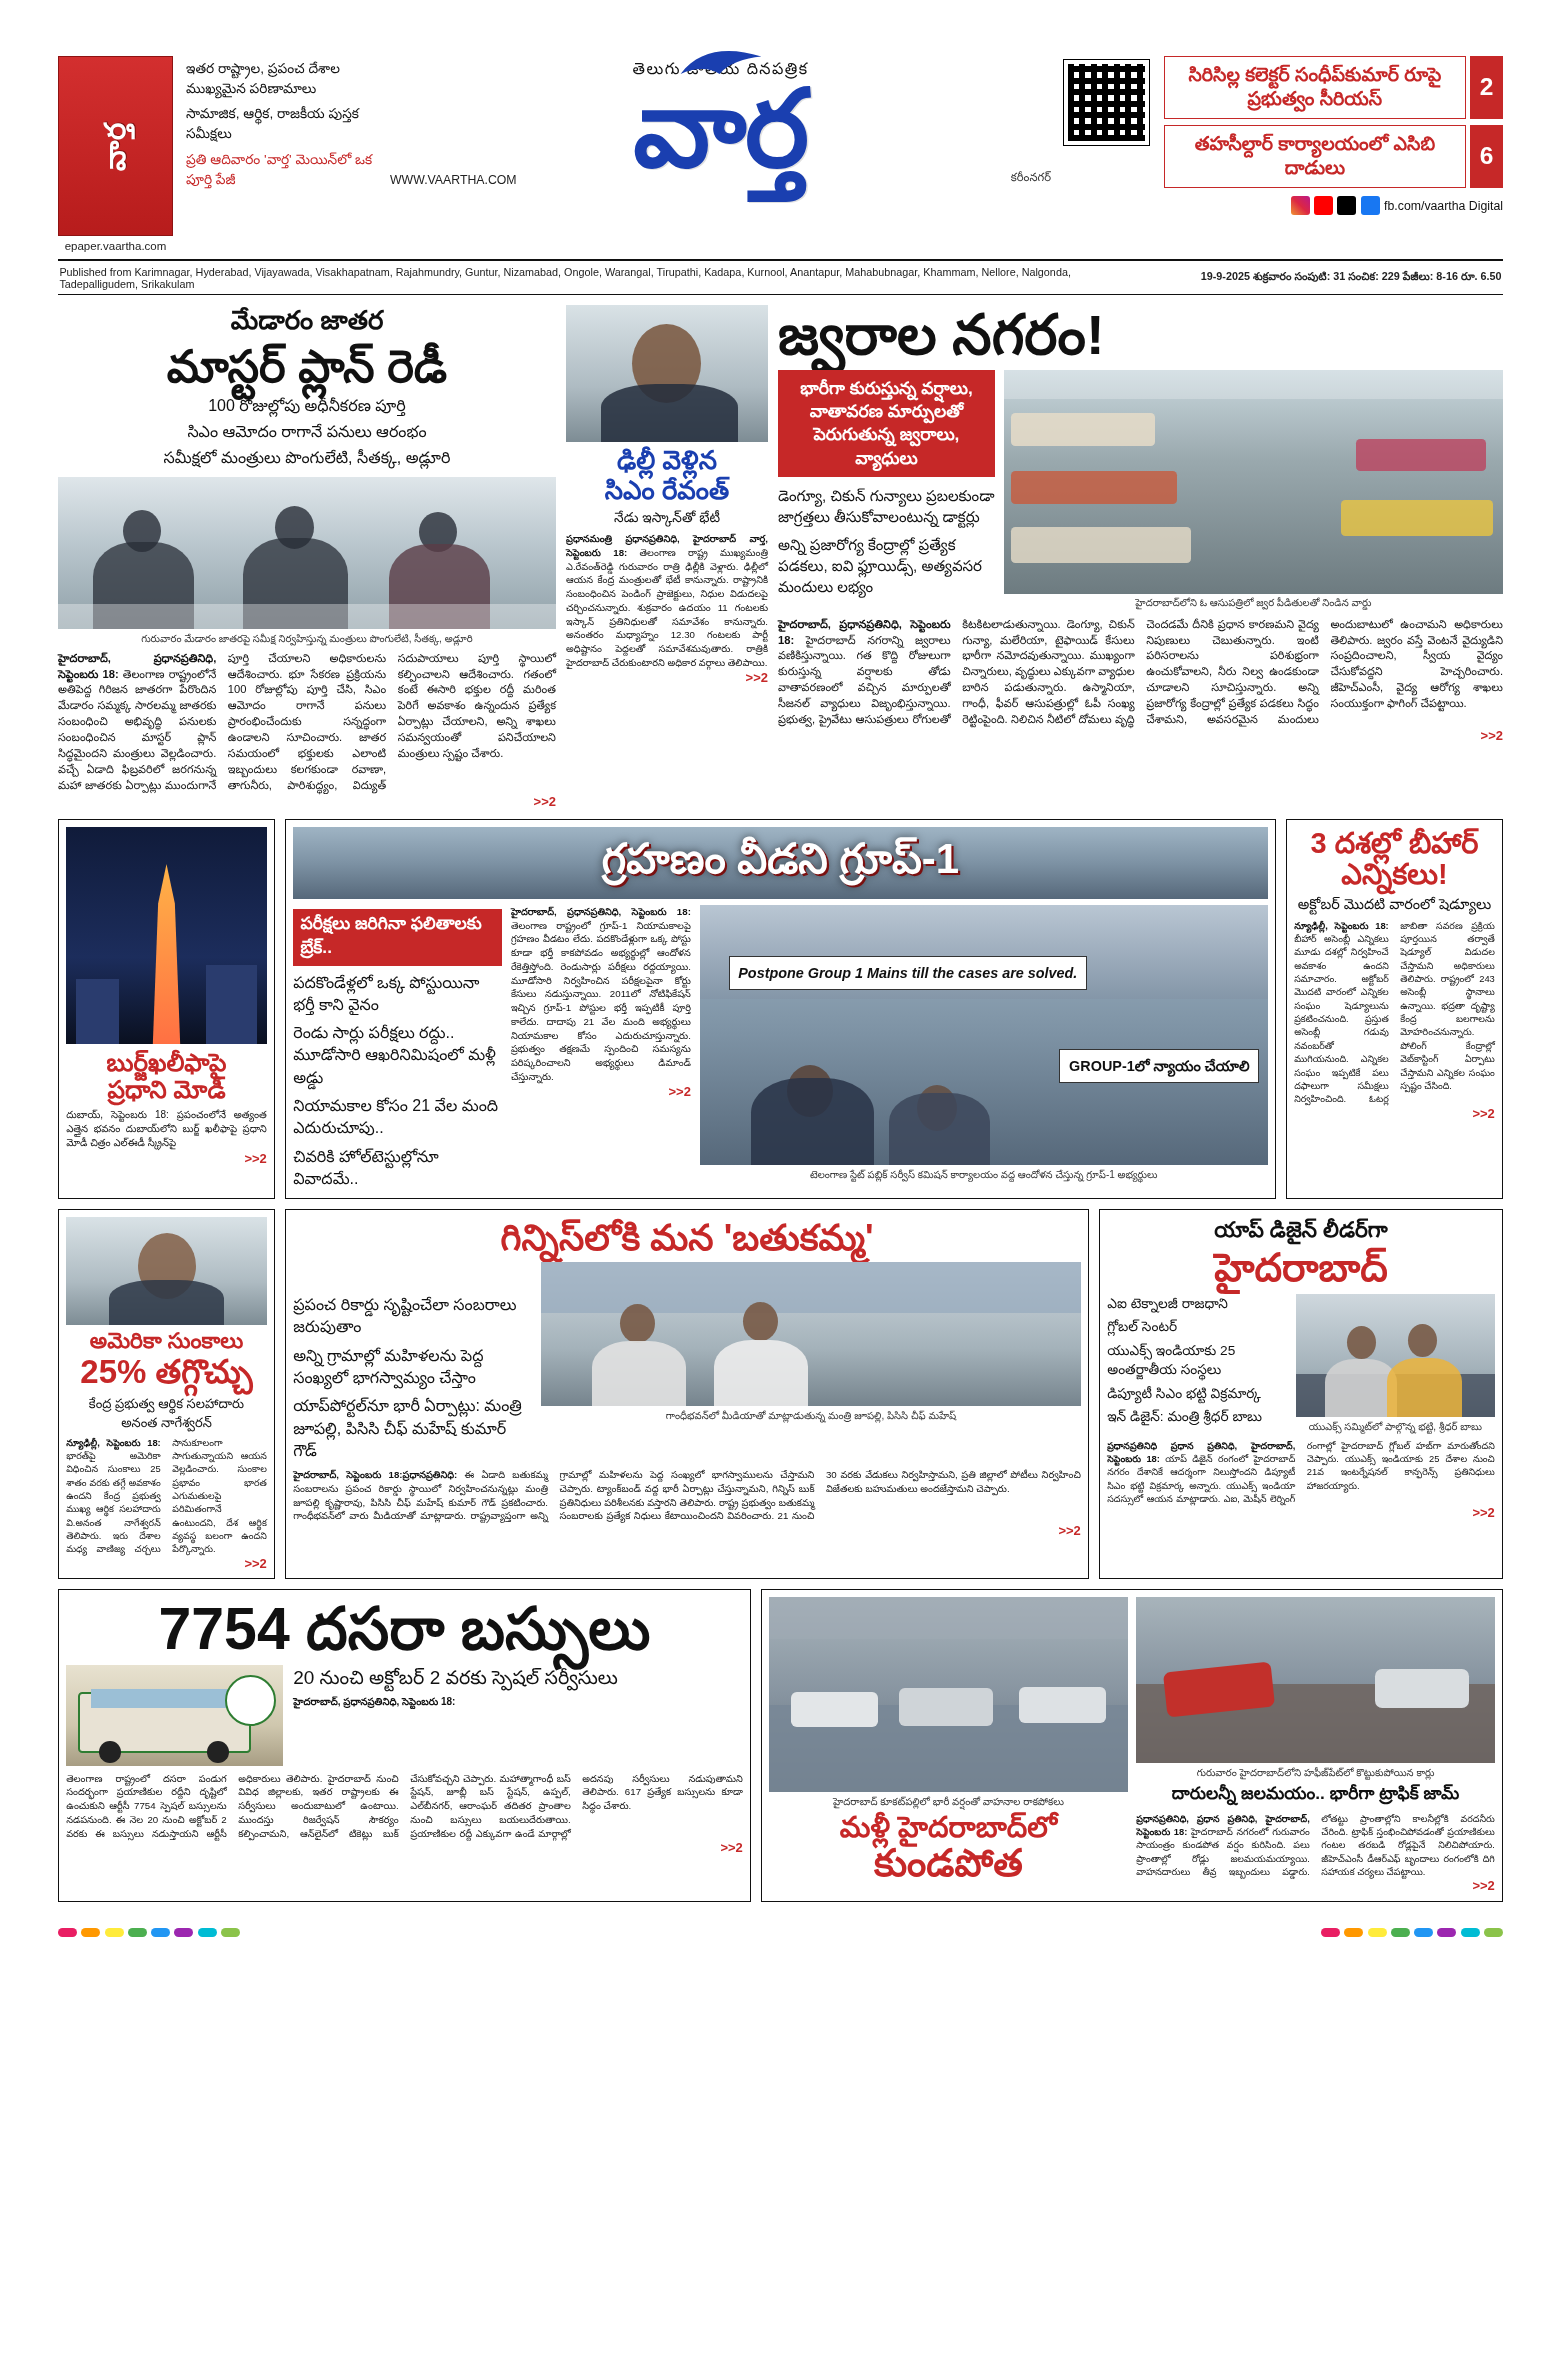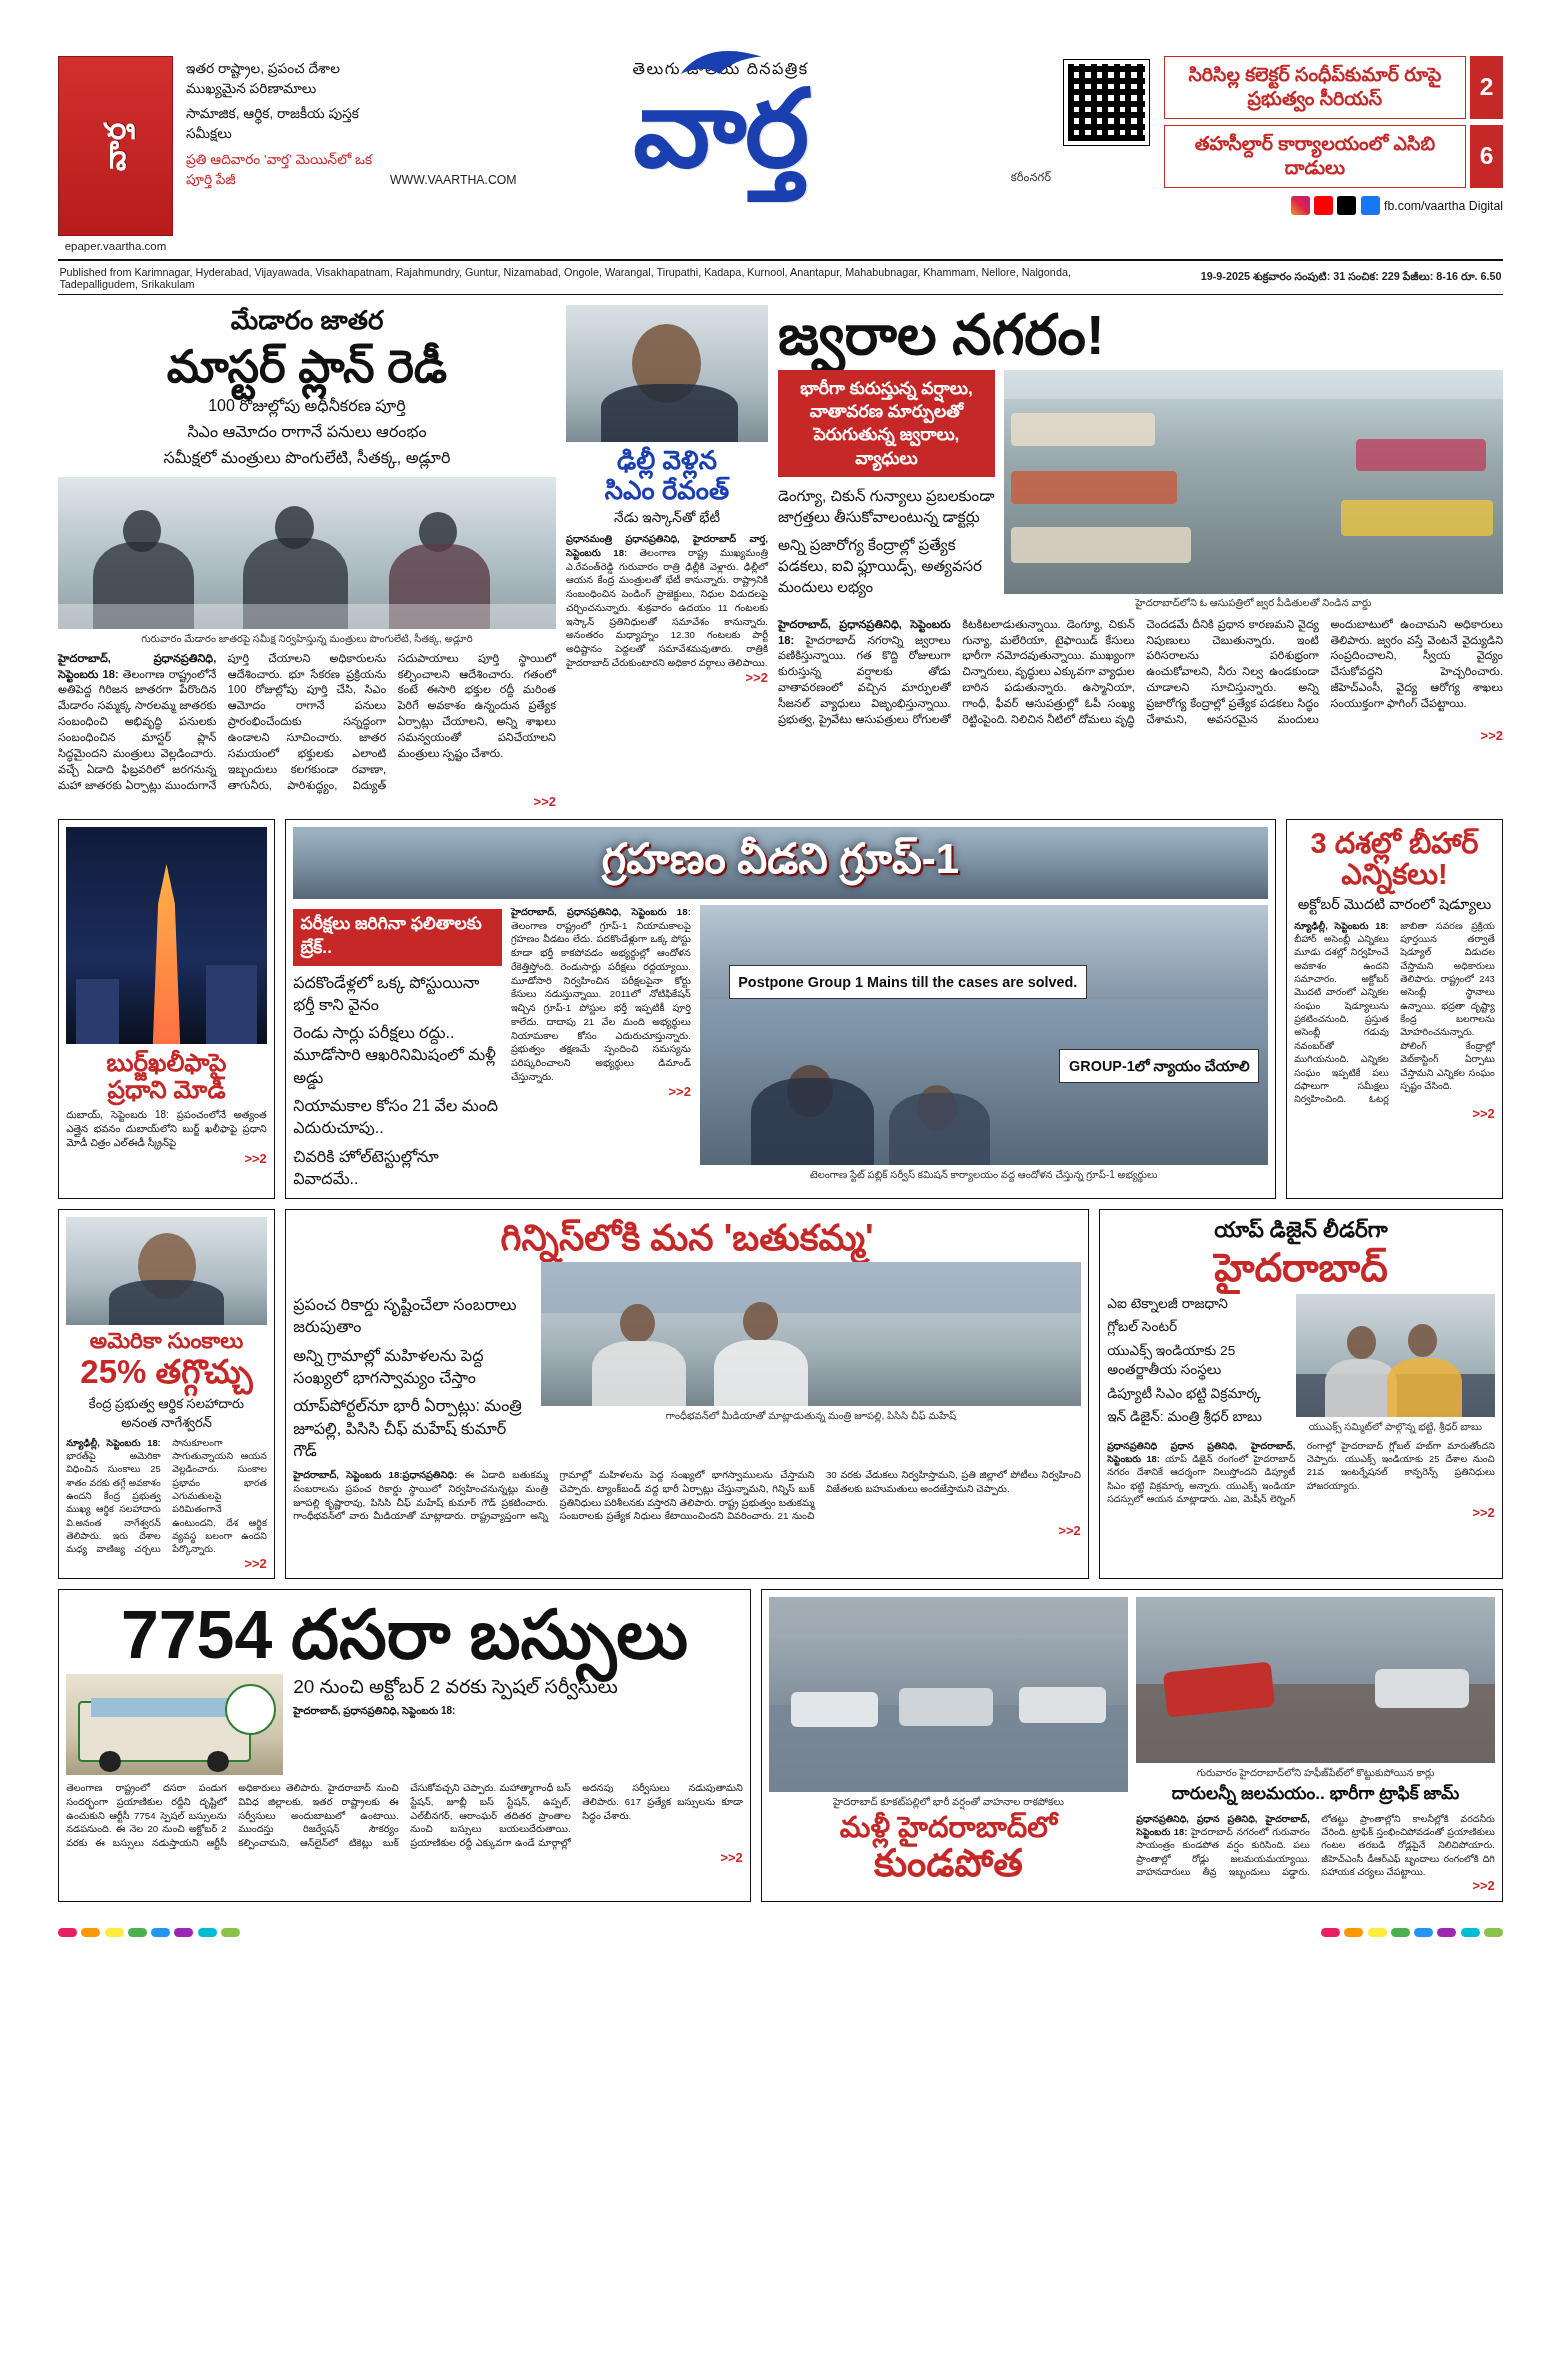--- a/index.html
+++ b/index.html
@@ -453,21 +453,21 @@
         <div style="width:180px;">
           <div class="body-text" style="font-size:9.7px;">
             <span class="dateline">హైదరాబాద్, ప్రధానప్రతినిధి, సెప్టెంబరు 18:</span>
             <span>తెలంగాణ రాష్ట్రంలో గ్రూప్-1 నియామకాలపై గ్రహణం వీడటం లేదు. పదకొండేళ్లుగా ఒక్క పోస్టు కూడా భర్తీ కాకపోవడం అభ్యర్థుల్లో ఆందోళన రేకెత్తిస్తోంది. రెండుసార్లు పరీక్షలు రద్దయ్యాయి. మూడోసారి నిర్వహించిన పరీక్షలపైనా కోర్టు కేసులు నడుస్తున్నాయి. 2011లో నోటిఫికేషన్ ఇచ్చిన గ్రూప్-1 పోస్టుల భర్తీ ఇప్పటికీ పూర్తి కాలేదు. దాదాపు 21 వేల మంది అభ్యర్థులు నియామకాల కోసం ఎదురుచూస్తున్నారు. ప్రభుత్వం తక్షణమే స్పందించి సమస్యను పరిష్కరించాలని అభ్యర్థులు డిమాండ్ చేస్తున్నారు.</span>
           </div>
           <span class="more">&gt;&gt;2</span>
         </div>
         <div style="flex:1;">
           <div class="photo ph-protest" style="height:260px;position:relative;">
             <div style="position:absolute;left:0;right:0;top:0;height:94px;background:linear-gradient(180deg,#b9c6d3,#8496a8);"></div>
-            <div style="position:absolute;left:29px;top:60px;" class="placard">Postpone Group 1 Mains till the cases are solved.</div>
+            <div style="position:absolute;left:29px;top:51px;font-style:italic;" class="placard">Postpone Group 1 Mains till the cases are solved.</div>
             <div style="position:absolute;right:8.7px;top:144px;" class="placard">GROUP-1లో న్యాయం చేయాలి</div>
             <div class="head-dot" style="left:87px;top:160px;width:46px;height:52px;background:rgba(90,70,60,.9);"></div>
             <div class="sil" style="left:51px;width:123px;height:87px;background:rgba(40,50,70,.85);"></div>
             <div class="head-dot" style="left:217px;top:180px;width:40px;height:46px;background:rgba(100,80,70,.9);"></div>
             <div class="sil" style="left:189px;width:101px;height:72px;background:rgba(60,70,90,.85);"></div>
           </div>
           <div class="cap">టెలంగాణ స్టేట్ పబ్లిక్ సర్వీస్ కమిషన్ కార్యాలయం వద్ద ఆందోళన చేస్తున్న గ్రూప్-1 అభ్యర్థులు</div>
         </div>
       </div>
     </div>
@@ -554,21 +554,21 @@
         <span class="dateline">ప్రధానప్రతినిధి ప్రధాన ప్రతినిధి, హైదరాబాద్, సెప్టెంబరు 18:</span>
         <span>యాప్ డిజైన్ రంగంలో హైదరాబాద్ నగరం దేశానికే ఆదర్శంగా నిలుస్తోందని డిప్యూటీ సిఎం భట్టి విక్రమార్క అన్నారు. యుఎక్స్ ఇండియా సదస్సులో ఆయన మాట్లాడారు. ఎఐ, మెషీన్ లెర్నింగ్ రంగాల్లో హైదరాబాద్ గ్లోబల్ హబ్‌గా మారుతోందని చెప్పారు. యుఎక్స్ ఇండియాకు 25 దేశాల నుంచి 21వ ఇంటర్నేషనల్ కాన్ఫరెన్స్ ప్రతినిధులు హాజరయ్యారు.</span>
       </div>
       <span class="more">&gt;&gt;2</span>
     </div>
   </div>
 
   <div class="row">
 
     <div class="col box" style="width:693px;">
-      <h1 class="head" style="font-size:68px;">7754 దసరా బస్సులు</h1>
+      <h1 class="head" style="font-size:59px;">7754 దసరా బస్సులు</h1>
       <div style="display:flex;gap:10px;align-items:flex-start;">
         <div class="photo ph-bus" style="width:217px;height:101px;position:relative;">
           <div style="position:absolute;left:11.5px;bottom:13px;width:173px;height:61px;background:#e8e2d4;border:2.2px solid #2e7d32;border-radius:4.3px;"></div>
           <div style="position:absolute;left:24.5px;bottom:58px;width:144px;height:19px;background:#9bbfd6;"></div>
           <div style="position:absolute;left:33px;bottom:2.9px;width:21.7px;height:21.7px;background:#222;border-radius:50%;"></div>
           <div style="position:absolute;left:141px;bottom:2.9px;width:21.7px;height:21.7px;background:#222;border-radius:50%;"></div>
           <div style="position:absolute;right:7.2px;top:10px;width:51px;height:51px;border:2.2px solid #2e7d32;border-radius:50%;background:#fff;"></div>
         </div>
         <div style="flex:1;">
           <div class="subhead" style="font-size:19px;text-align:left;">20 నుంచి అక్టోబర్ 2 వరకు స్పెషల్ సర్వీసులు</div>

